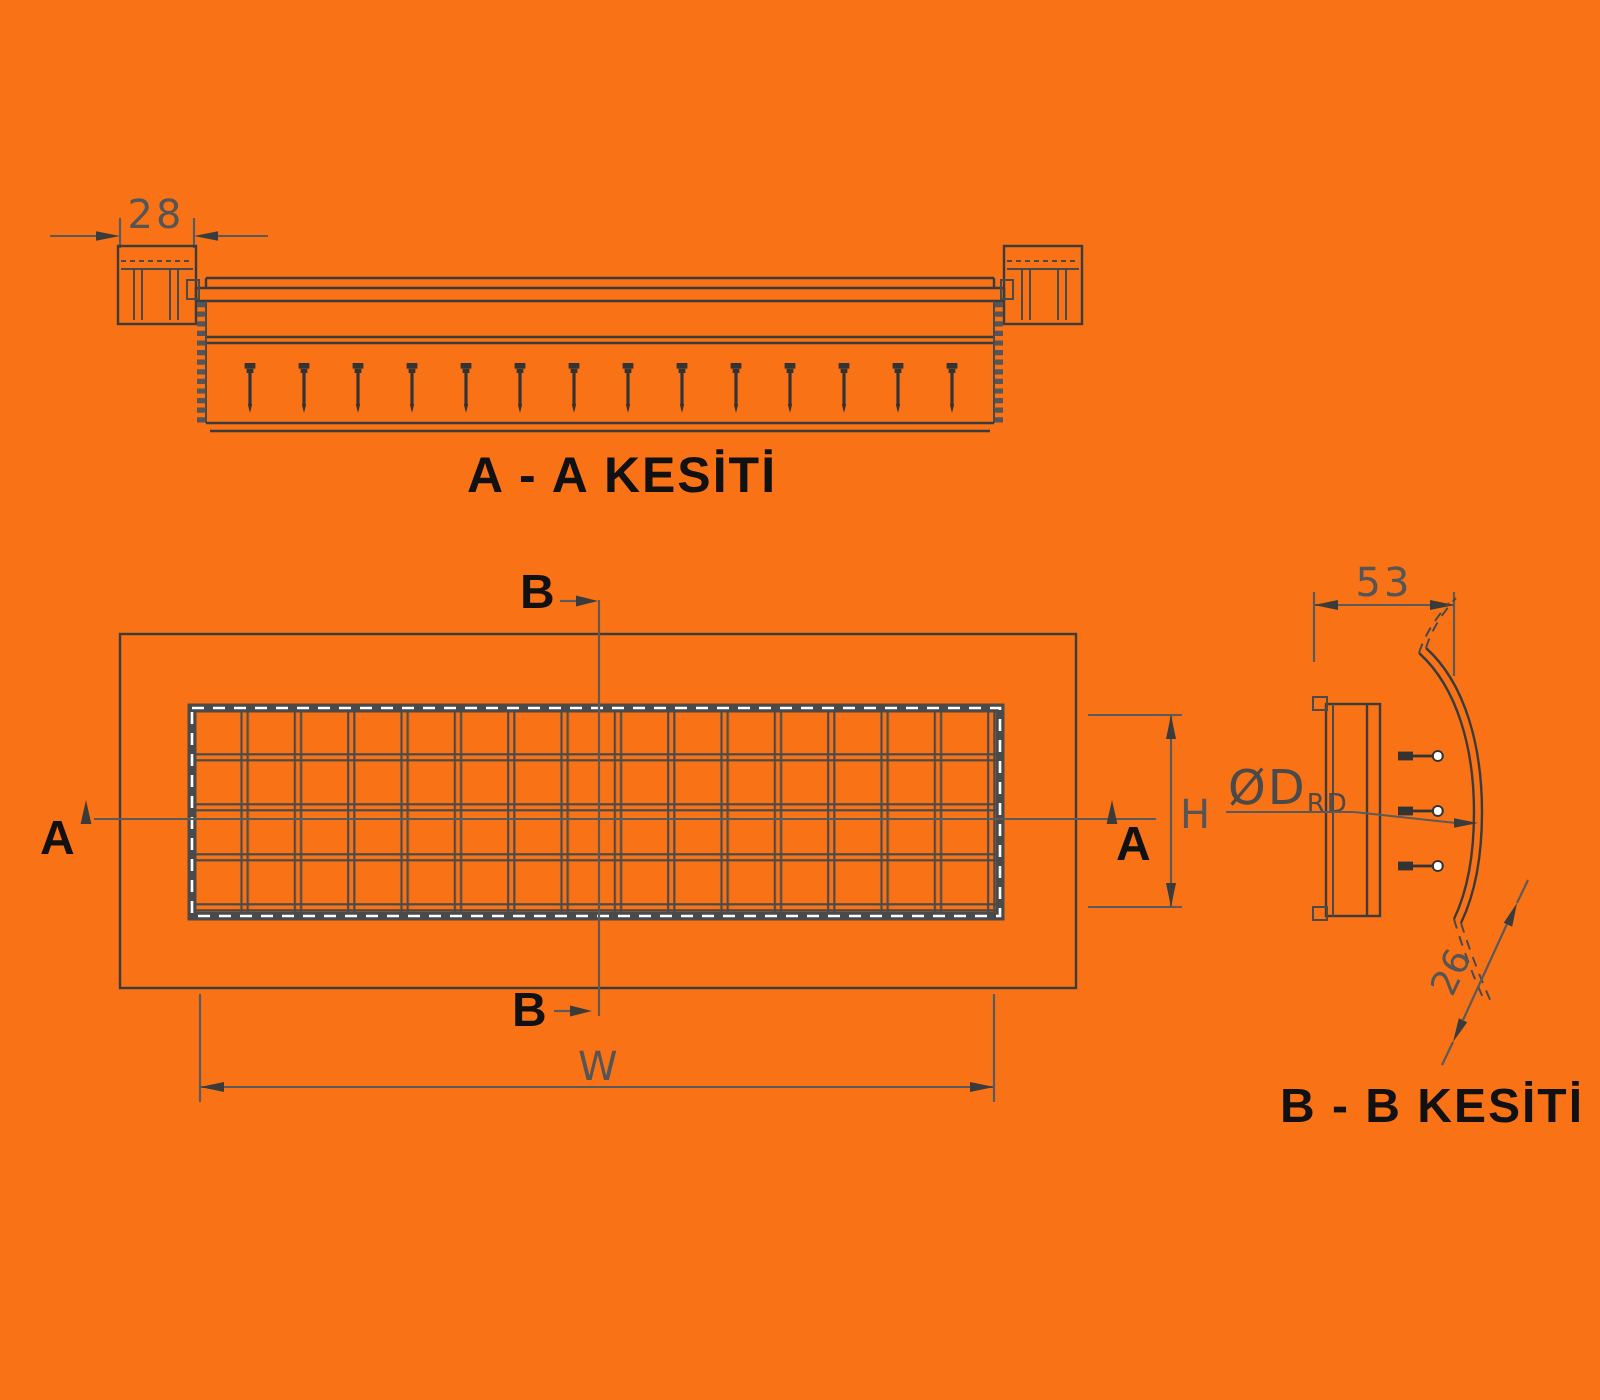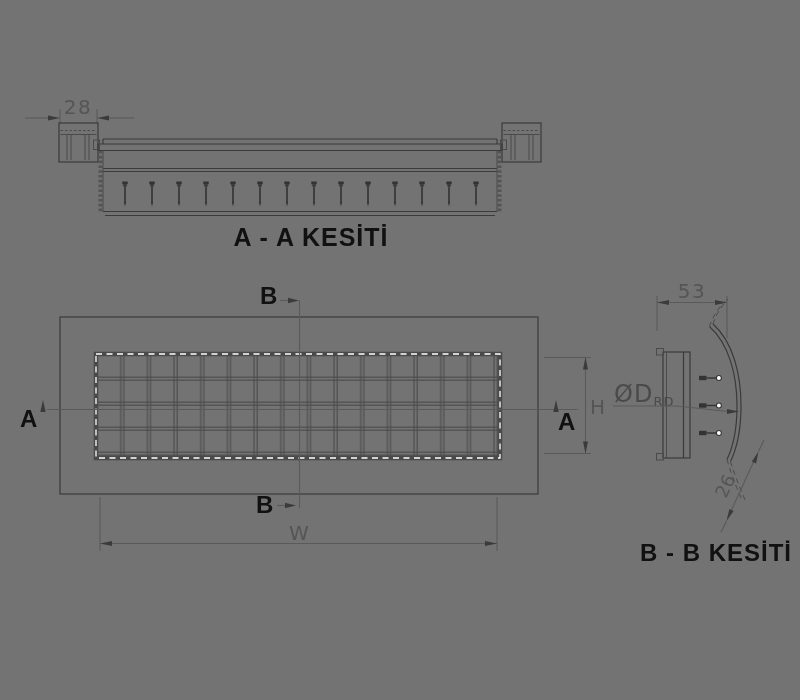--- a/index.html
+++ b/index.html
@@ -1,16 +1,16 @@
 <!DOCTYPE html>
 <html><head>
 <meta charset="utf-8">
 <style>
   html,body{margin:0;padding:0;background:#ffffff;}
-  #canvas{position:relative;width:800px;height:700px;background:#737373;overflow:hidden;
+  #canvas{position:relative;width:800px;height:700px;background:#f97316;overflow:hidden;
           font-family:"Liberation Sans", sans-serif;}
   svg{position:absolute;left:0;top:0;}
   text{user-select:none;}
   .title{font-family:"Liberation Sans",sans-serif;font-weight:bold;font-size:25px;fill:#111111;letter-spacing:1px;}
   .title2{font-family:"Liberation Sans",sans-serif;font-weight:bold;font-size:24px;fill:#111111;letter-spacing:1px;}
   .marker{font-family:"Liberation Sans",sans-serif;font-weight:bold;font-size:24px;fill:#111111;}
   .dim{font-family:"DejaVu Sans",sans-serif;font-size:20px;fill:#555555;letter-spacing:1.5px;}
   .dimsmall{font-family:"DejaVu Sans",sans-serif;font-size:18px;fill:#555555;}
   .phi{font-family:"DejaVu Sans",sans-serif;font-size:24px;fill:#4a4a4a;letter-spacing:1px;}
   .phisub{font-size:13px;}

